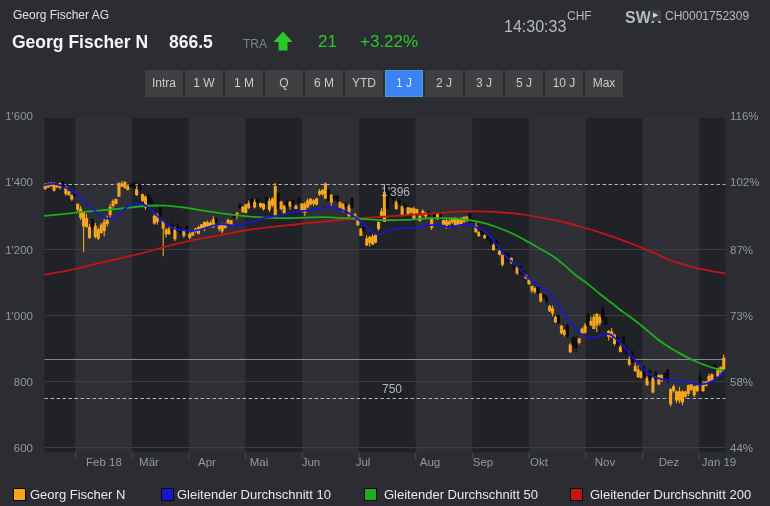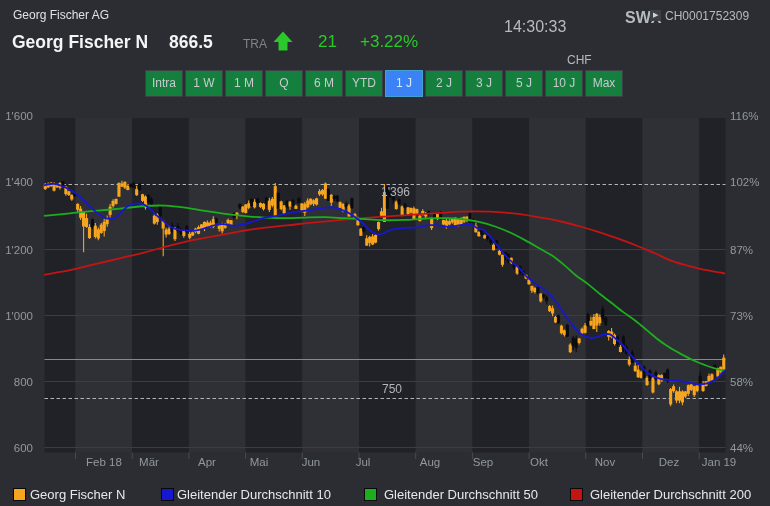--- a/index.html
+++ b/index.html
@@ -1,24 +1,24 @@
 <!DOCTYPE html>
 <html><head><meta charset="utf-8"><style>
 html,body{margin:0;padding:0;width:770px;height:506px;background:#2b2d32;overflow:hidden;}
 body{font-family:"Liberation Sans",sans-serif;position:relative;}
 .abs{position:absolute;white-space:nowrap;}
 .btnrow{position:absolute;left:145px;top:70px;display:flex;}
 .btn{width:36px;height:25px;line-height:25px;text-align:center;font-size:12px;color:#c6cbd0;
-background:#15803d;border:1px solid #3c4047;margin-right:2px;}
+background:#404040;border:1px solid #3c4047;margin-right:2px;}
 .leg{position:absolute;top:488px;width:11px;height:11px;border:1px solid #08090b;}
 .legt{position:absolute;top:487px;font-size:13px;color:#e6e8ea;}
 </style></head><body>
 <div class="abs" style="left:13px;top:8px;font-size:12px;color:#dfe2e5;">Georg Fischer AG</div>
 <div class="abs" style="left:504px;top:18px;font-size:16px;color:#b6bbc0;">14:30:33</div>
-<div class="abs" style="left:567px;top:9px;font-size:12px;color:#b6bbc0;margin-top:44px;">CHF</div>
+<div class="abs" style="left:567px;top:9px;font-size:12px;color:#b6bbc0;">CHF</div>
 <div class="abs" style="left:625px;top:9px;font-size:16px;color:#b6bbc0;font-weight:bold;">SWX</div>
 <div class="abs" style="left:650px;top:10px;width:11px;height:11px;background:#3d4046;"></div>
 <div class="abs" style="left:653px;top:11px;font-size:7px;color:#cfd3d7;">▶</div>
 <div class="abs" style="left:665px;top:9px;font-size:12px;color:#b6bbc0;">CH0001752309</div>
 <div class="abs" style="left:12px;top:32px;font-size:17.5px;font-weight:bold;color:#f2f4f6;">Georg Fischer N</div>
 <div class="abs" style="left:169px;top:32px;font-size:17.5px;font-weight:bold;color:#f2f4f6;">866.5</div>
 <div class="abs" style="left:219px;top:37px;font-size:12px;color:#7e848b;margin-left:24px;">TRA</div>
 <div class="abs" style="left:273px;top:31px;">
  <svg width="20" height="20">
       <path d="M10 0.5 L19.5 11 L14.5 11 L14.5 19.5 L5.5 19.5 L5.5 11 L0.5 11 Z" fill="#2bc82b"></path>

